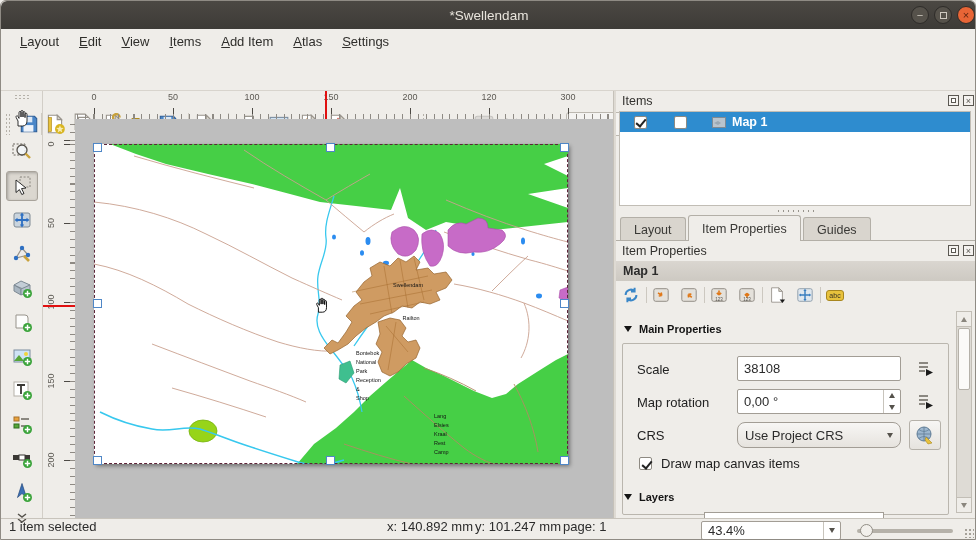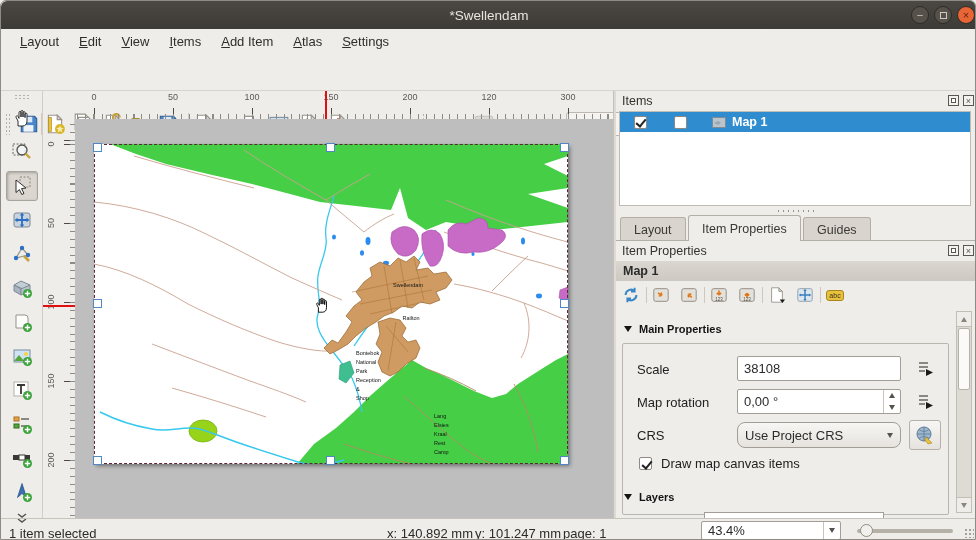--- a/index.html
+++ b/index.html
@@ -76,21 +76,21 @@
   .utri{width:0;height:0;border-left:3.5px solid transparent;border-right:3.5px solid transparent;border-bottom:5px solid #55524c}
   .dtri2{width:0;height:0;border-left:3.5px solid transparent;border-right:3.5px solid transparent;border-top:5px solid #55524c}
   .combo{position:absolute;background:linear-gradient(#f7f6f4,#e6e3de);border:1px solid #a29d95;border-radius:8px;display:flex;align-items:center;font-size:13px}
   .combo .cval{flex:1;padding-left:7px}
   .combo .cdd{width:20px;display:flex;align-items:center;justify-content:center}
   .ovrbtn{position:absolute;width:28px;height:24px;display:flex;align-items:center;justify-content:center;border-radius:3px}
   #vscroll{position:absolute;left:340px;top:220px;width:16px;height:202px;background:#dedbd5;border:1px solid #c2beb6}
   .sbtn{position:absolute;left:0;width:14px;height:15px;background:#efede9;border-bottom:1px solid #c2beb6;display:flex;align-items:center;justify-content:center}
   #sthumb{position:absolute;left:1px;top:16px;width:12px;height:62px;background:#fbfaf8;border:1px solid #b5b1a9;border-radius:2px}
   
-  #statusbar{left:0;top:517px;width:976px;height:23px;border-top:1px solid #c8c4bc;display:flex;align-items:flex-end}
+  #statusbar{left:0;top:517px;width:976px;height:23px;border-top:1px solid #c8c4bc;display:flex;align-items:flex-start}
   #coords{position:absolute;left:386px;display:flex;gap:2px}
   #zoom-combo{position:absolute;left:700px;top:2px;width:140px;height:19px;background:#fff;border:1px solid #a29d95;border-radius:2px;display:flex;align-items:center}
   #zoom-combo .zval{flex:1;padding-left:6px}
   #zoom-combo .zdd{width:17px;height:100%;border-left:1px solid #c8c4bc;display:flex;align-items:center;justify-content:center}
   #zoom-slider{position:absolute;left:856px;top:10px;width:96px;height:4px;background:#b5b1a9;border-radius:2px}
   #zoom-handle{position:absolute;left:3px;top:-5px;width:13px;height:13px;background:#f2f0ec;border:1px solid #918d85;border-radius:7px}
   #sizegrip{position:absolute;right:3px;bottom:3px;width:10px;height:10px;background-image:radial-gradient(#a5a199 1px,transparent 1px);background-size:4px 4px}
   svg{display:block}
 </style>
 </head>

